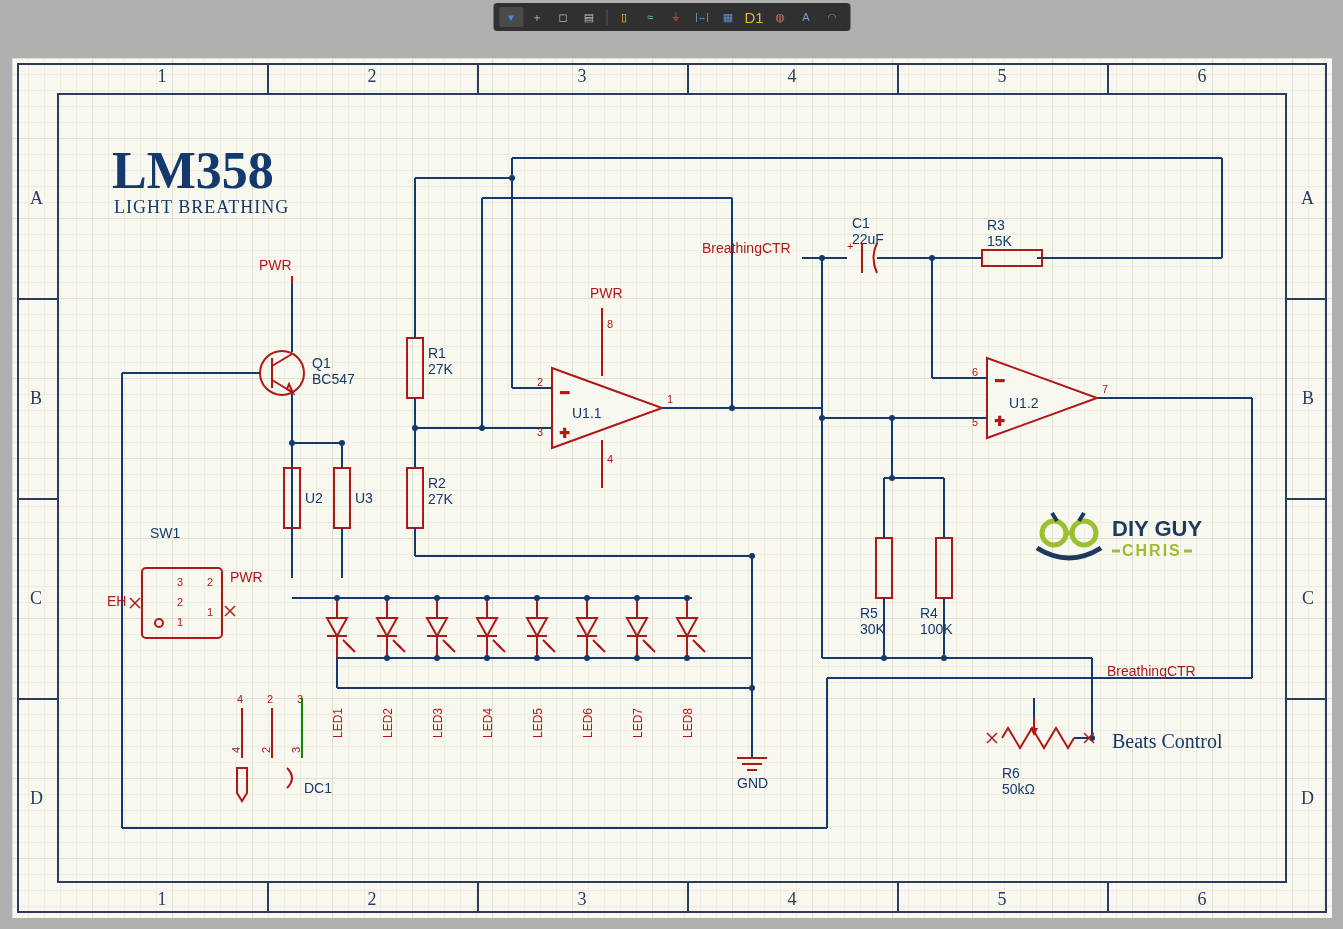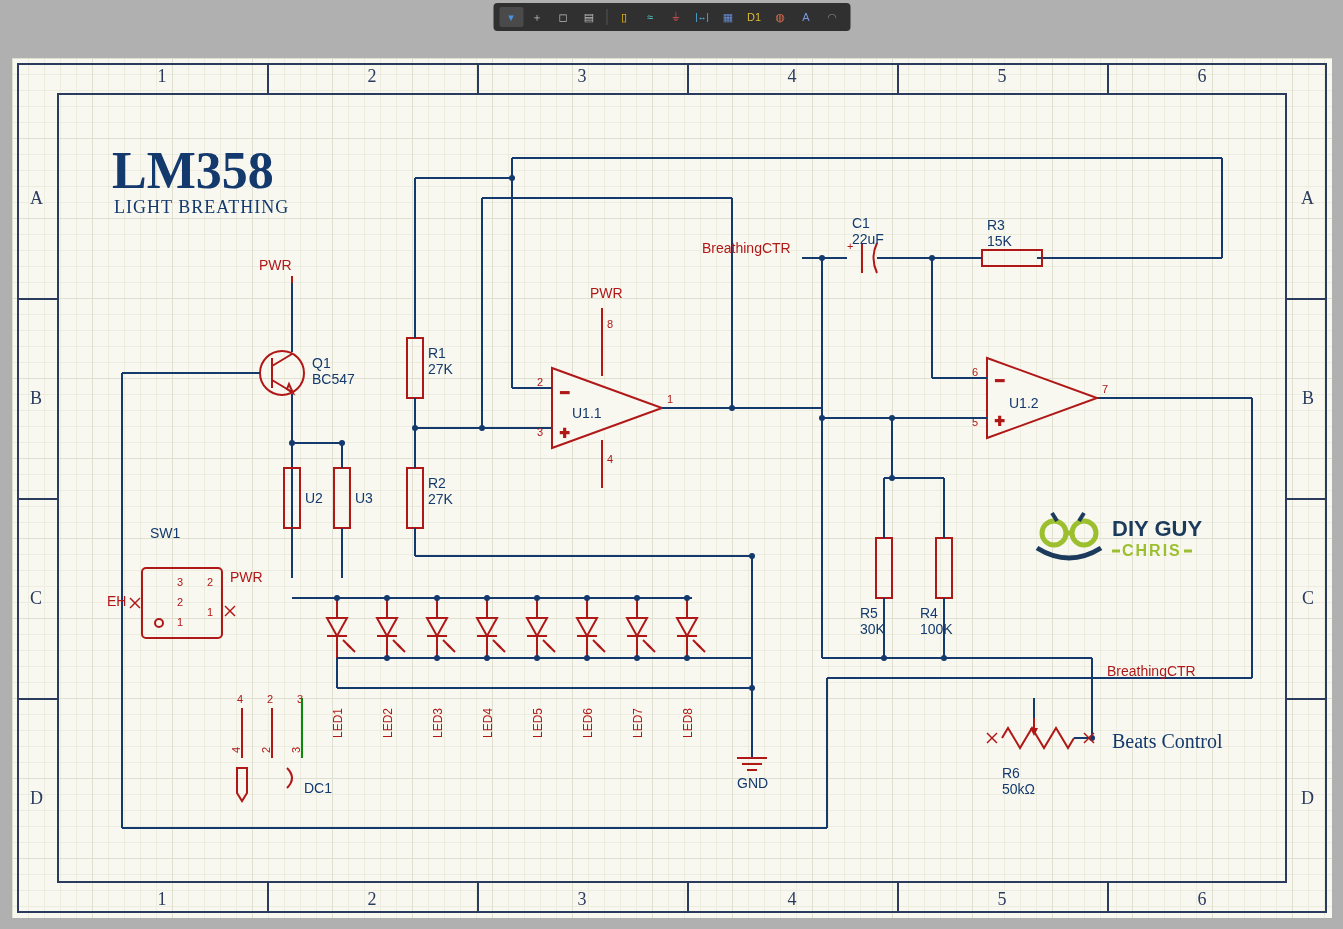--- a/index.html
+++ b/index.html
@@ -103,21 +103,21 @@
   <div class="tool-btn active" style="color:#4a90e2">▾</div>
   <div class="tool-btn" style="color:#bbb">＋</div>
   <div class="tool-btn" style="color:#bbb">◻</div>
   <div class="tool-btn" style="color:#bbb">▤</div>
   <div class="tool-sep"></div>
   <div class="tool-btn" style="color:#ffcc00">▯</div>
   <div class="tool-btn" style="color:#55cccc">≈</div>
   <div class="tool-btn" style="color:#e05050">⏚</div>
   <div class="tool-btn" style="color:#55bbee;font-size:9px">|↔|</div>
   <div class="tool-btn" style="color:#6688cc">▦</div>
-  <div class="tool-btn" style="color:#ddbb33;font-size:11px">D1</div>
+  <div class="tool-btn" style="color:#ddbb33;font-size:15px">D1</div>
   <div class="tool-btn" style="color:#e07050">◍</div>
   <div class="tool-btn" style="color:#7799dd">A</div>
   <div class="tool-btn" style="color:#888">◠</div>
 </div>
 
 <div class="sheet">
   <div class="frame-outer"></div>
   <div class="frame-inner"></div>
 
   <div class="zone-label zone-col" style="left:150px">1</div>

